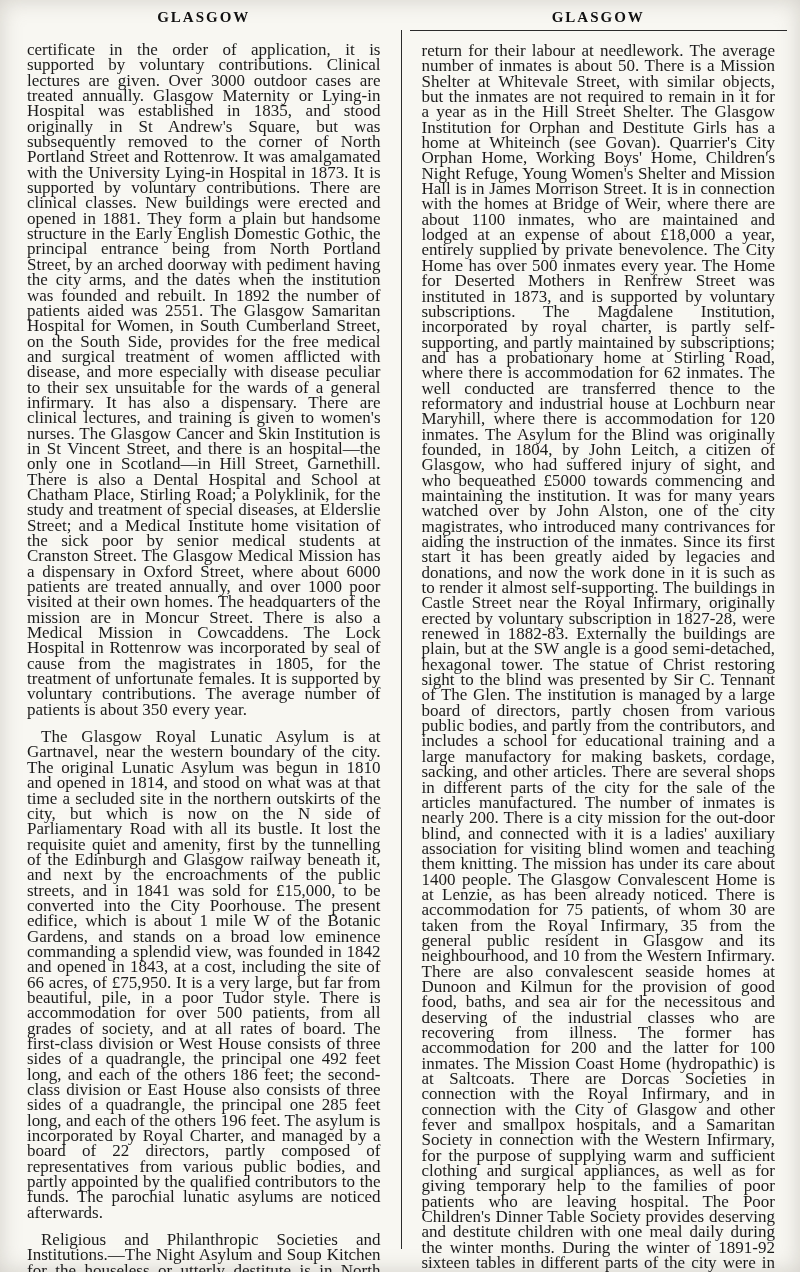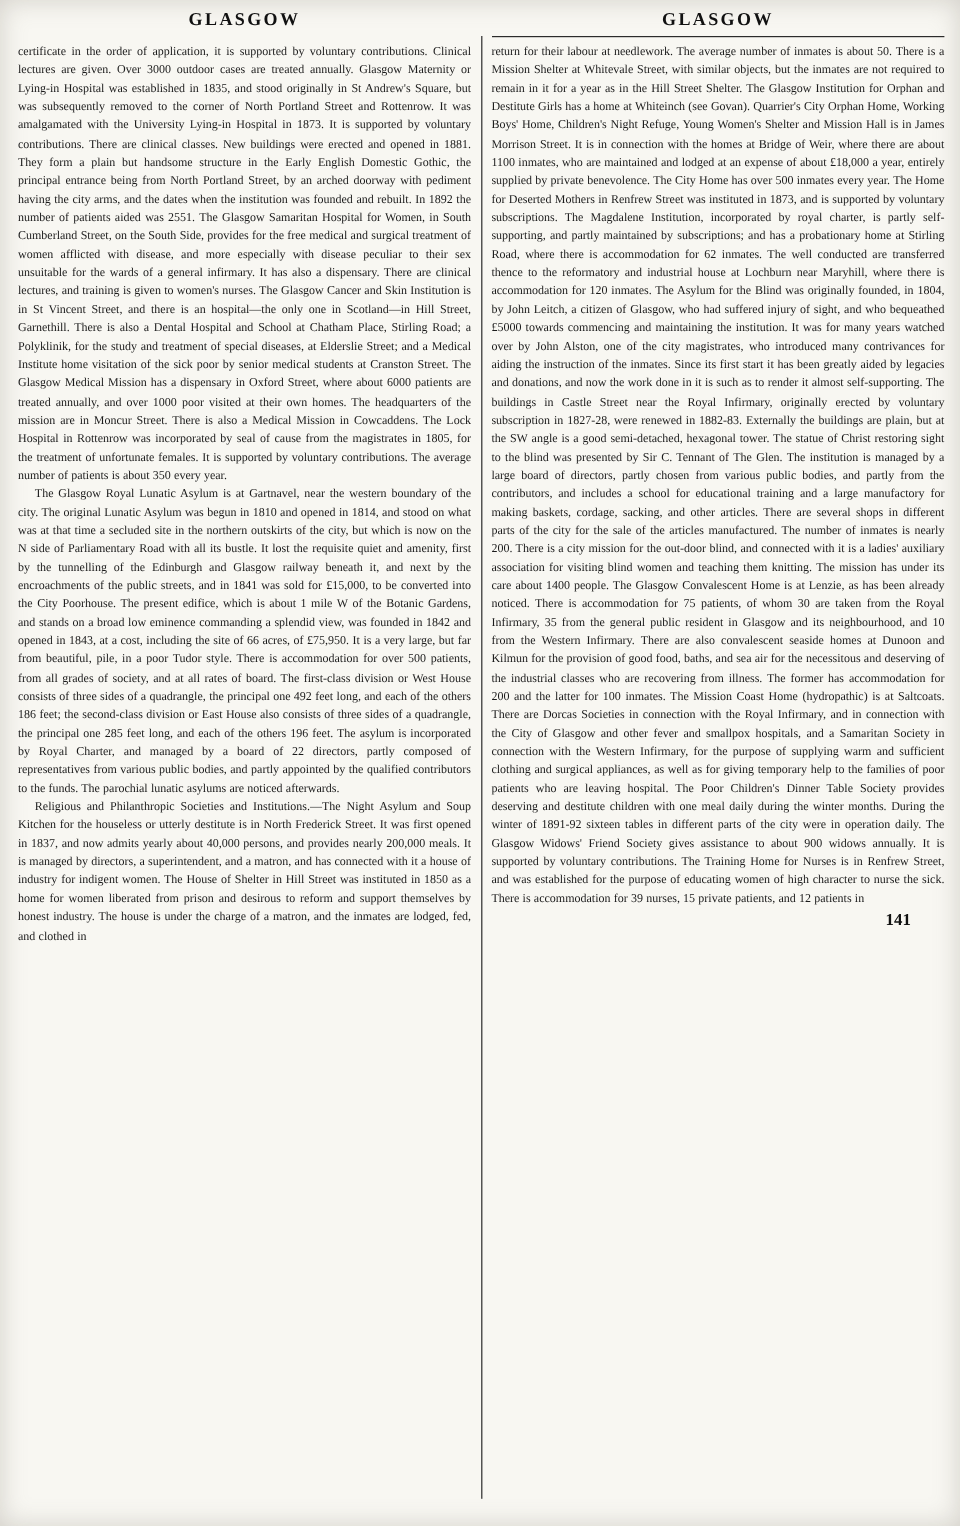--- a/index.html
+++ b/index.html
@@ -33,23 +33,23 @@
     letter-spacing: 2px;
     padding: 1px 0 4px 0;
     margin-bottom: 6px;
     color: #111;
   }
   .running-head.underlined {
     border-bottom: 1.2px solid #2b2b2b;
     margin-bottom: 5px;
   }
   .para {
-    margin: 0;
+    margin: 12px;
     text-align: justify;
-    font-size: 10px;
+    font-size: 17px;
     line-height: 15.35px;
     text-indent: 14px;
     word-spacing: 0.2px;
   }
   .para.continuation { text-indent: 0; }
   .lead { }
   .page-number {
     margin-top: 3px;
     text-align: right;
     padding-right: 28px;

